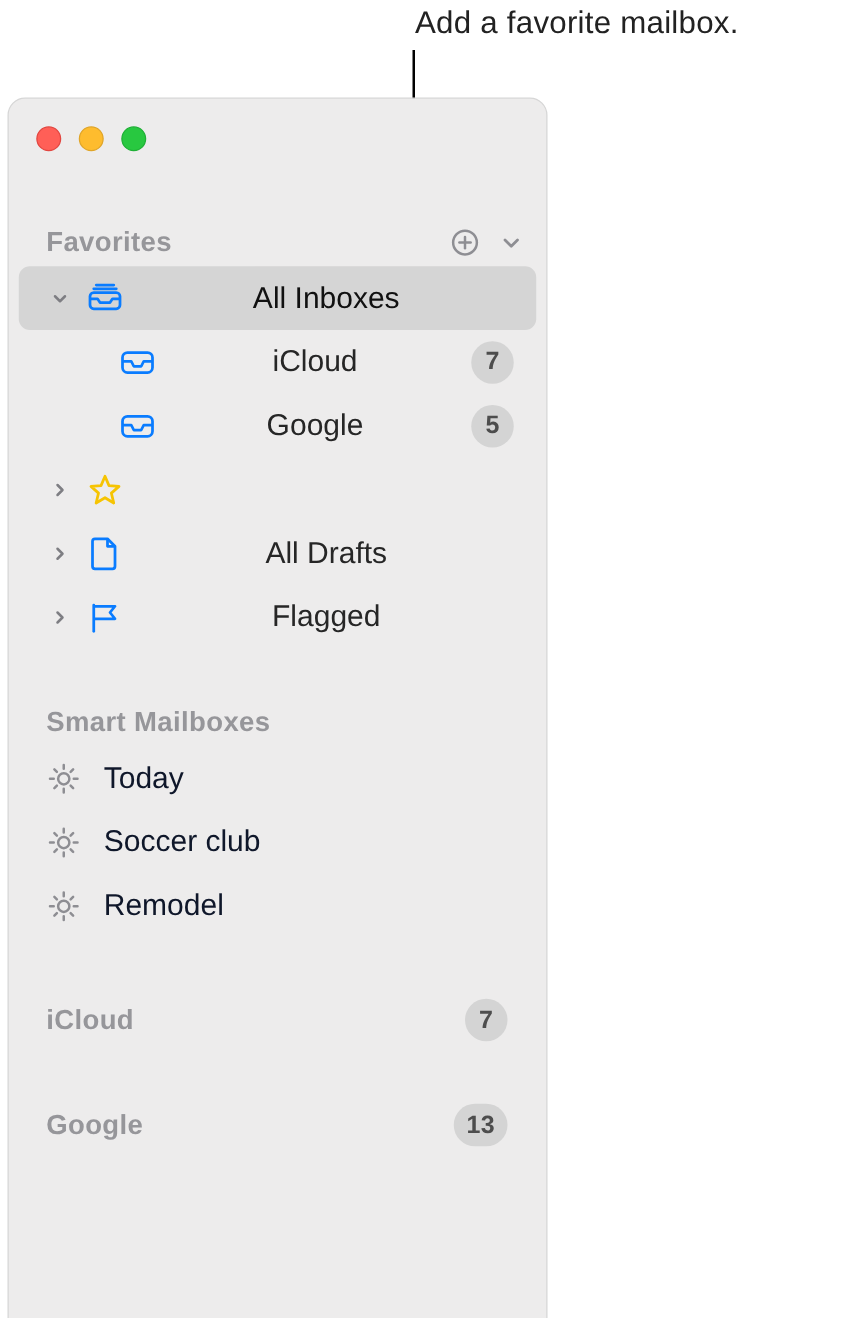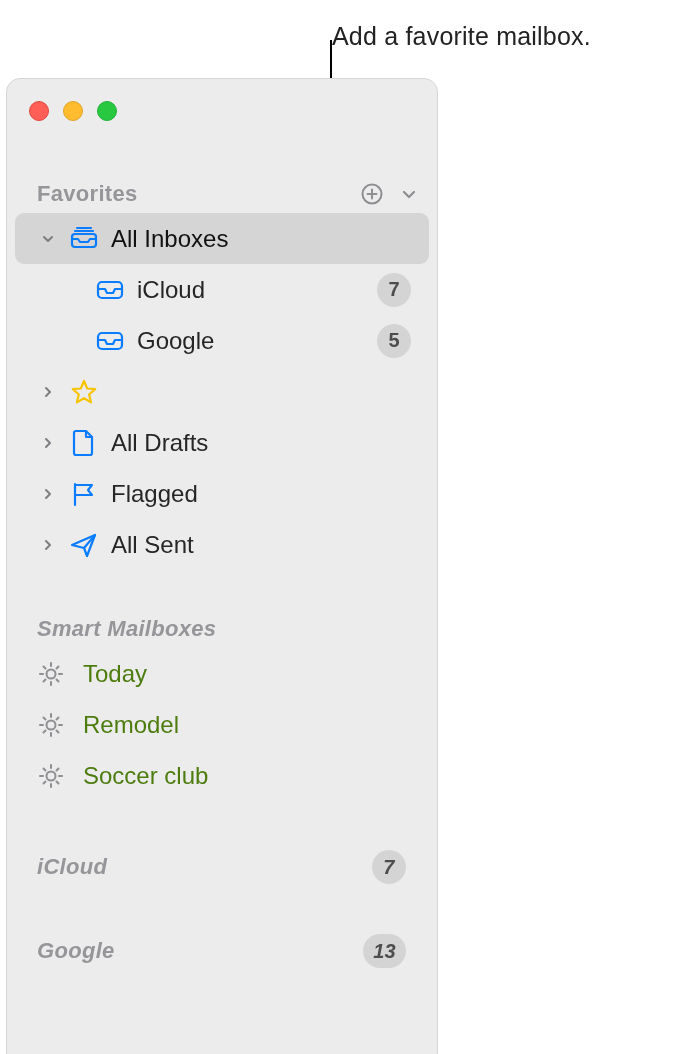--- a/index.html
+++ b/index.html
@@ -4,21 +4,21 @@
   <style>
     * { box-sizing: border-box; margin: 0; padding: 0; }
     body {
       font-family: -apple-system, BlinkMacSystemFont, "Segoe UI", Helvetica, Arial, sans-serif;
       background: #fff;
       -webkit-font-smoothing: antialiased;
     }
     .callout {
       position: absolute;
       left: 332px;
-      top: 22px;
+      top: 4px;
       font-size: 25px;
       color: #222;
       letter-spacing: 0.2px;
     }
     .callout-line {
       position: absolute;
       left: 330px;
       top: 40px;
       width: 2px;
       height: 148px;
@@ -53,21 +53,21 @@
     .section-header {
       display: flex;
       align-items: center;
       padding: 0 18px 0 30px;
       margin-top: 60px;
       color: #96969a;
       font-weight: 600;
       font-size: 22px;
       letter-spacing: 0.3px;
     }
-    .section-header.small-gap { margin-top: 24px; font-style: italic; }
+    .section-header.small-gap { margin-top: 24px; }
     .section-header .spacer { flex: 1; }
     .add-btn {
       width: 26px; height: 26px;
       display: inline-flex; align-items:center; justify-content:center;
       color: #8e8e93;
     }
     .chevron-header {
       margin-left: 14px;
       color:#8e8e93;
       display:inline-flex; align-items:center;
@@ -94,21 +94,21 @@
       display:flex; justify-content:center;
       color:#7e7e83;
       flex-shrink:0;
     }
     .row .icon-holder {
       width: 34px;
       display:flex; justify-content:center; align-items:center;
     }
     .row.child { padding-left: 78px; }
     .row.child .icon-holder { width: 34px; }
-    .row .label { flex: 1; }
+    .row .label { flex: 1; text-align: center; }
     .count-badge {
       min-width: 34px;
       height: 34px;
       padding: 0 10px;
       display: inline-flex;
       align-items: center;
       justify-content: center;
       background: #d4d4d4;
       color: #4d4d4d;
       font-weight: 600;
@@ -117,21 +117,21 @@
     }
     .gap-after-favs { height: 22px; }
     .gap-after-smart { height: 12px; }
 
     .smart-row, .account-row {
       display: flex;
       align-items: center;
       height: 51px;
       padding: 0 18px 0 30px;
       font-size: 24px;
-      color:#4d7c0f;
+      color:#0f172a;
     }
     .smart-row .icon-holder {
       width: 40px;
       display:flex; justify-content:flex-start; align-items:center;
       color:#8e8e93;
     }
     .smart-row .label { margin-left: 6px; }
     .accounts .account-row {
       color:#96969a;
       font-weight:600;
@@ -248,34 +248,20 @@
       </span>
       <span class="icon-holder">
         <svg width="30" height="28" viewBox="0 0 30 28">
           <path d="M6 4v21" stroke="#0a7cff" stroke-width="2.2" stroke-linecap="round"></path>
           <path d="M6 5h17l-4 5 4 5H6" fill="none" stroke="#0a7cff" stroke-width="2.2" stroke-linejoin="round"></path>
         </svg>
       </span>
       <span class="label">Flagged</span>
     </div>
 
-    <div class="row">
-      <span class="disclosure">
-        <svg width="14" height="14" viewBox="0 0 14 14">
-          <path d="M5 3l4 4-4 4" fill="none" stroke="#7e7e83" stroke-width="2" stroke-linecap="round" stroke-linejoin="round"></path>
-        </svg>
-      </span>
-      <span class="icon-holder">
-        <svg width="30" height="28" viewBox="0 0 30 28">
-          <path d="M3 14L26 4 18 25l-3-8-12-3z" fill="none" stroke="#0a7cff" stroke-width="2.2" stroke-linejoin="round"></path>
-          <path d="M15 17L26 4" fill="none" stroke="#0a7cff" stroke-width="2.2" stroke-linejoin="round"></path>
-        </svg>
-      </span>
-      <span class="label">All Sent</span>
-    </div>
 
   </div>
 
   <div class="gap-after-favs"></div>
 
   <div class="section-header small-gap">
     <span>Smart Mailboxes</span>
   </div>
 
   <div class="list">
@@ -288,30 +274,30 @@
       </span>
       <span class="label">Today</span>
     </div>
     <div class="smart-row">
       <span class="icon-holder">
         <svg width="28" height="28" viewBox="0 0 28 28">
             <circle cx="14" cy="14" r="4.5" fill="none" stroke="#8e8e93" stroke-width="2"></circle>
             <path d="M14 3v3M14 22v3M25 14h-3M6 14H3M21.5 6.5l-2 2M8.5 19.5l-2 2M21.5 21.5l-2-2M8.5 8.5l-2-2" stroke="#8e8e93" stroke-width="2" stroke-linecap="round"></path>
           </svg>
       </span>
-      <span class="label">Remodel</span>
+      <span class="label">Soccer club</span>
     </div>
     <div class="smart-row">
       <span class="icon-holder">
         <svg width="28" height="28" viewBox="0 0 28 28">
             <circle cx="14" cy="14" r="4.5" fill="none" stroke="#8e8e93" stroke-width="2"></circle>
             <path d="M14 3v3M14 22v3M25 14h-3M6 14H3M21.5 6.5l-2 2M8.5 19.5l-2 2M21.5 21.5l-2-2M8.5 8.5l-2-2" stroke="#8e8e93" stroke-width="2" stroke-linecap="round"></path>
           </svg>
       </span>
-      <span class="label">Soccer club</span>
+      <span class="label">Remodel</span>
     </div>
   </div>
 
   <div class="gap-after-smart"></div>
 
   <div class="accounts">
     <div class="section-header small-gap account-row">
       <span class="label">iCloud</span>
       <span class="count-badge">7</span>
     </div>

